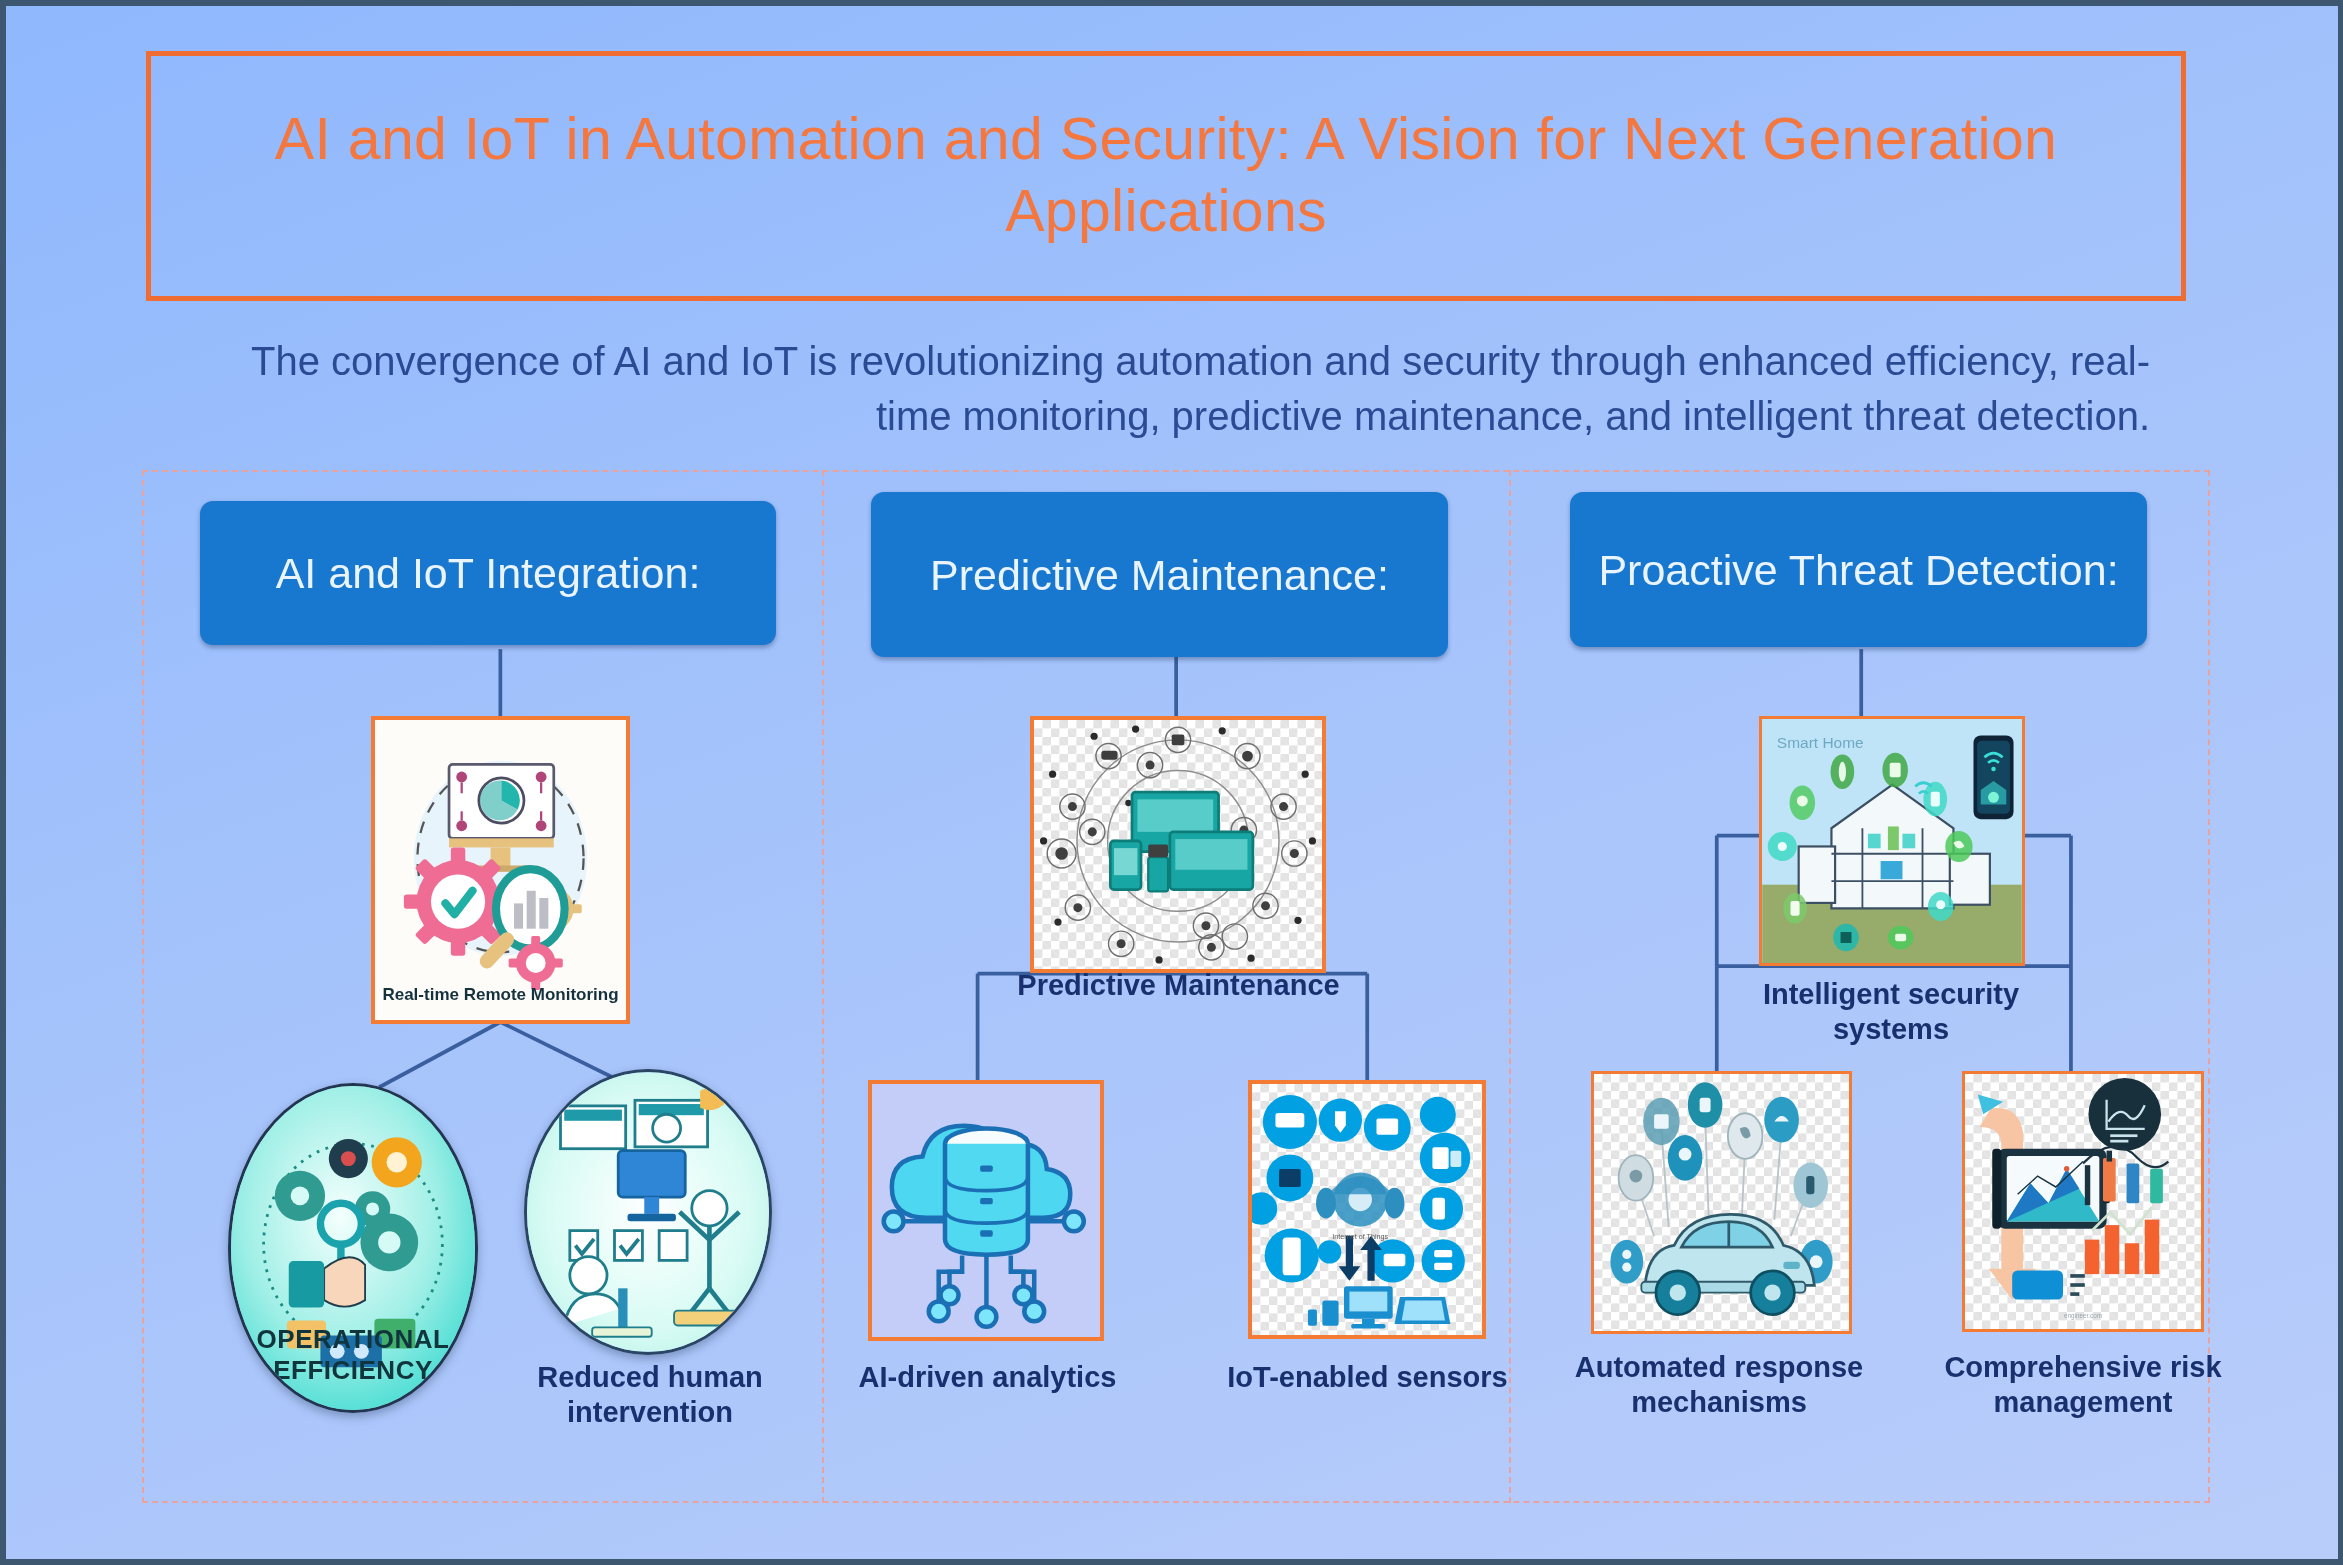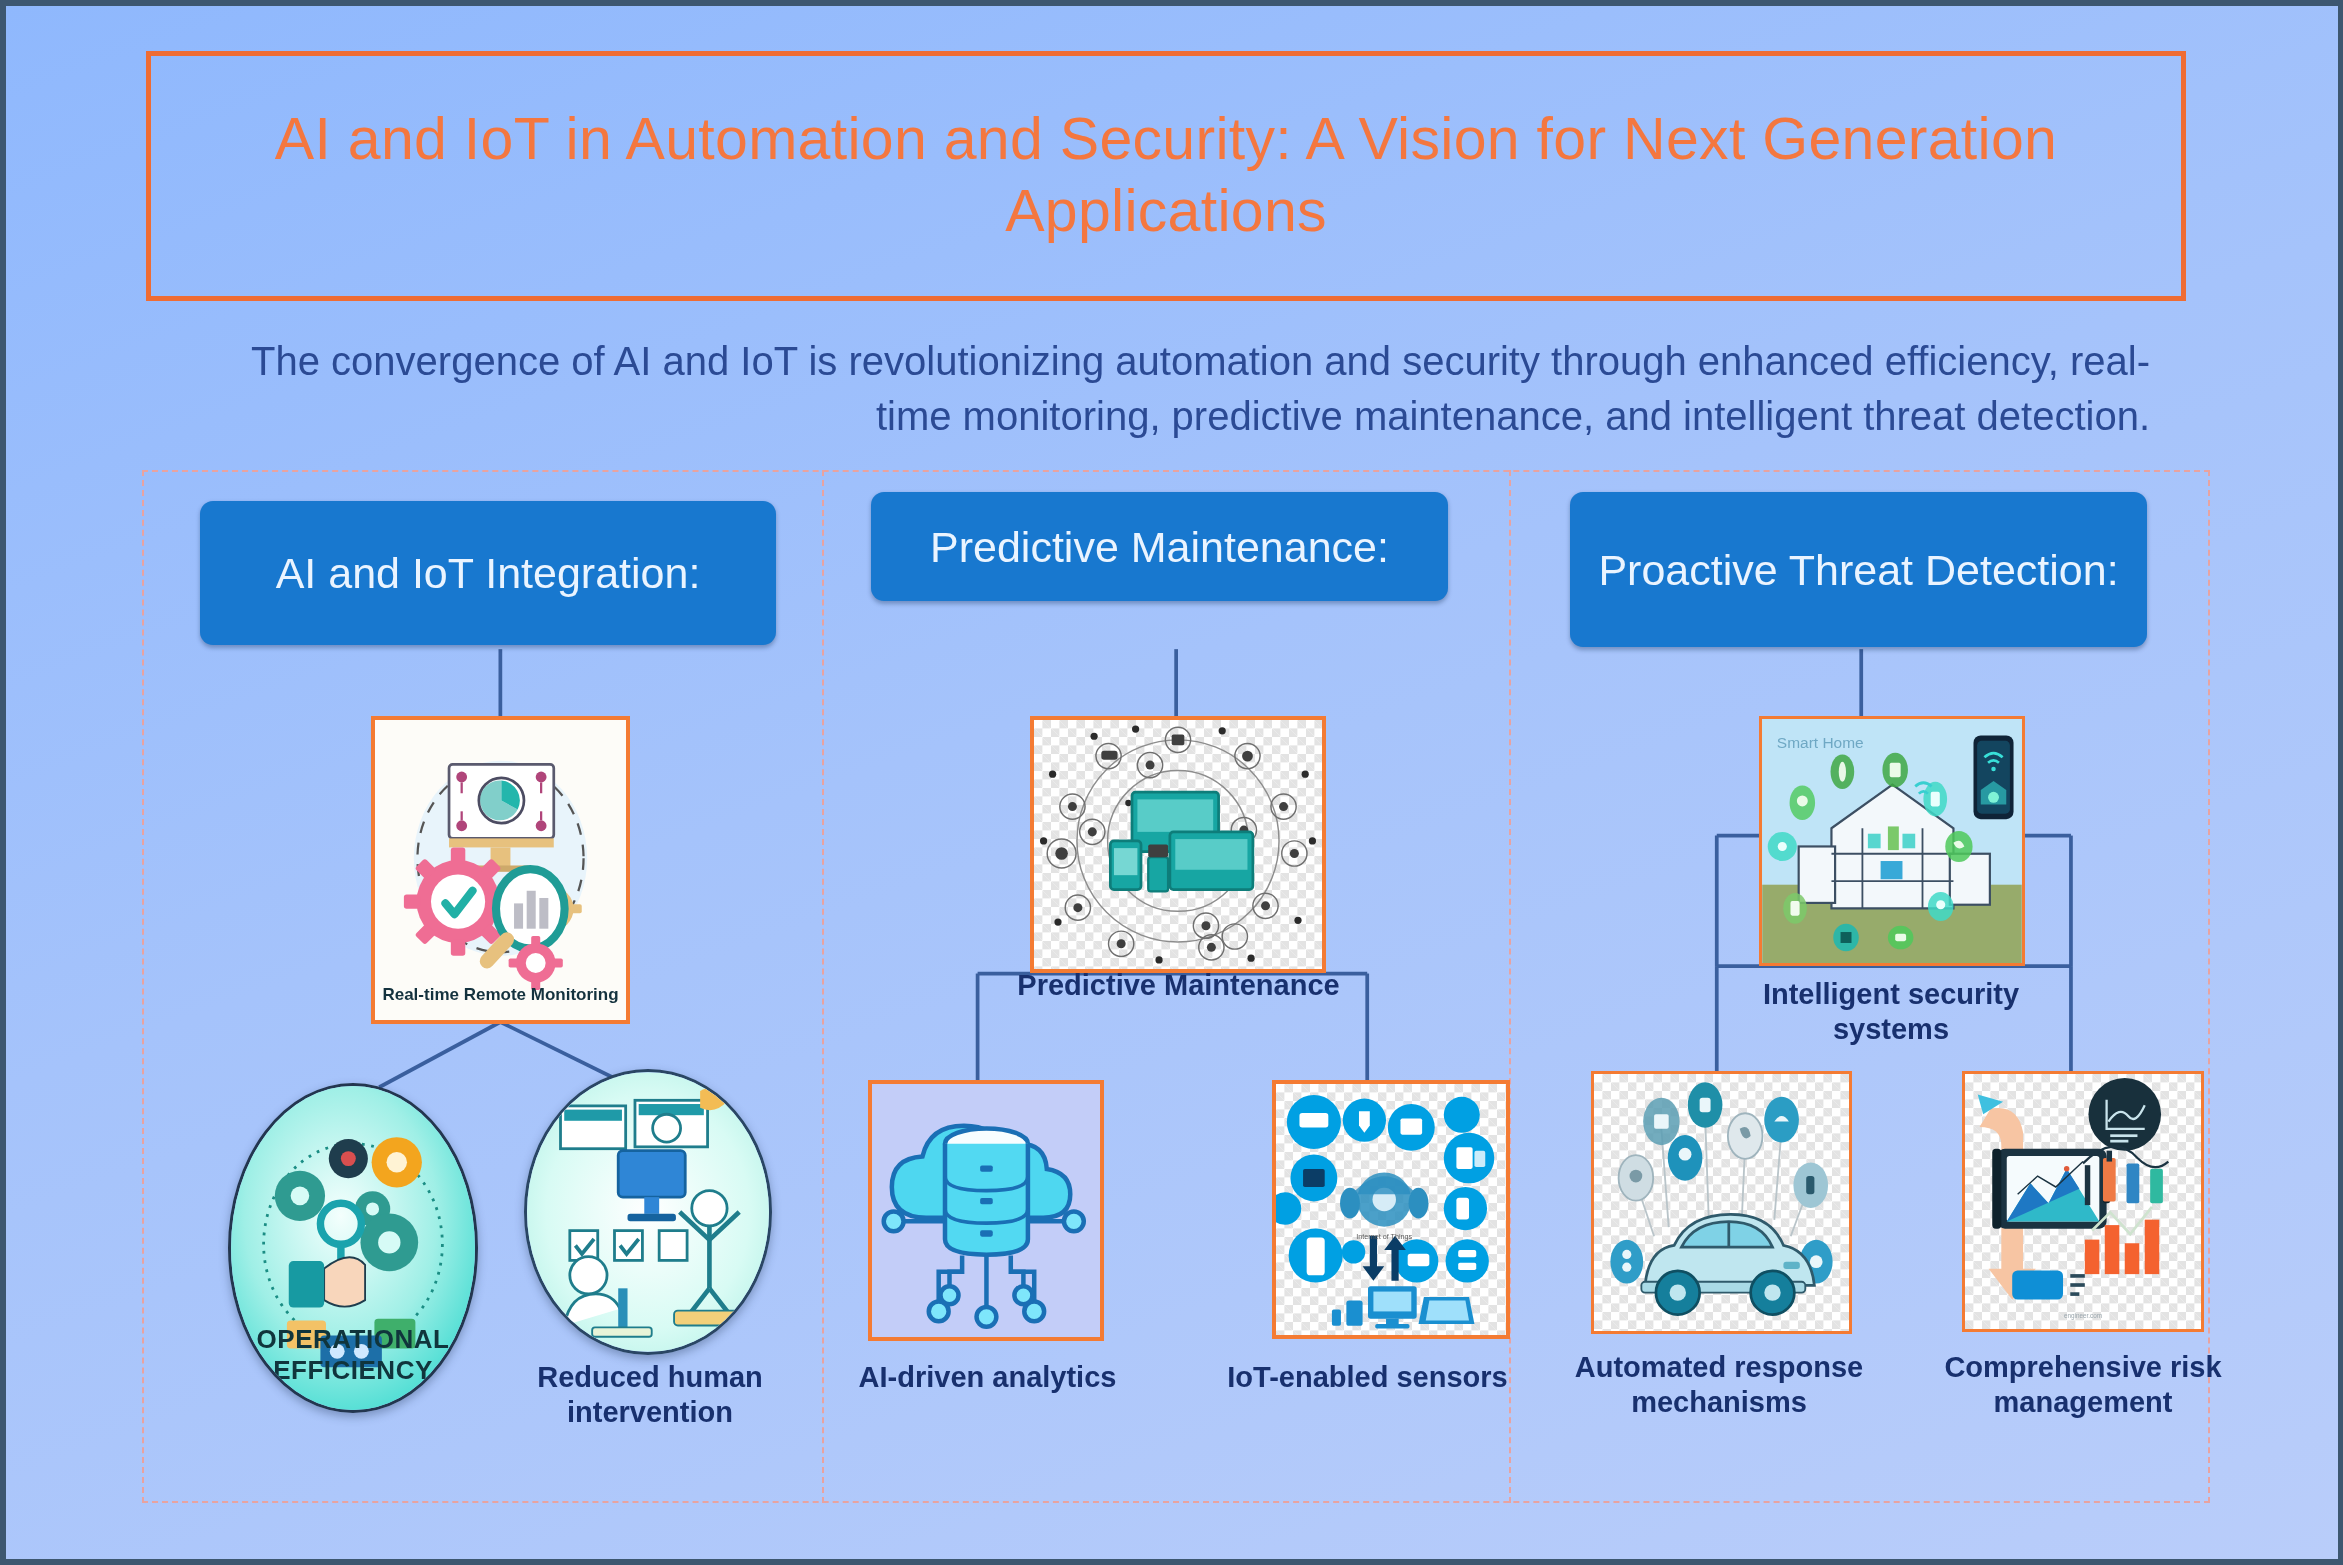--- a/index.html
+++ b/index.html
@@ -65,21 +65,21 @@
     box-shadow:0 2.8px 4.7px rgba(20,50,90,.35);
     color:#eaf4ff;
     display:flex;align-items:center;justify-content:center;
     text-align:center;
     font-size:43px;
     line-height:1.18;
     padding:5.6px 13px;
     box-sizing:border-box;
   }
   #hdr-1{left:58px;top:31px;width:576px;height:144px;}
-  #hdr-2{left:49px;top:22.4px;width:577px;height:109px;}
+  #hdr-2{left:49px;top:22.4px;width:577px;height:165px;}
   #hdr-3{left:61px;top:22.4px;width:577px;height:155px;}
 
   
   #wires{position:absolute;left:0;top:0;width:2344px;height:1565px;pointer-events:none;}
 
   
   .card{
     position:absolute;
     border:4.7px solid #f47b33;
     background:#fdfcf8;
@@ -446,21 +446,21 @@
         <circle cx="74" cy="252" r="11"></circle>
           <circle cx="127" cy="258" r="11"></circle>
           <circle cx="180" cy="252" r="11"></circle>
         <circle cx="86" cy="234" r="10"></circle>
           <circle cx="168" cy="234" r="10"></circle>
       </g>
     </svg>
   </div>
   <div class="caption" style="left:834px;top:1354px;width:295px;">AI-driven analytics</div>
 
-  <div class="card checker" style="left:1242px;top:1074px;width:238px;height:259px;margin-left:24px;">
+  <div class="card checker" style="left:1242px;top:1074px;width:238px;height:259px;">
     <svg class="svg-fill" viewBox="0 0 255 278">
       <g fill="#00a0e3">
         <circle cx="42" cy="42" r="30"></circle>
           <circle cx="98" cy="40" r="24"></circle>
           <circle cx="150" cy="48" r="26"></circle>
           <circle cx="206" cy="34" r="20"></circle>
         <circle cx="214" cy="82" r="28"></circle>
           <circle cx="42" cy="104" r="26"></circle>
           <circle cx="10" cy="138" r="18"></circle>
         <circle cx="210" cy="138" r="24"></circle>

